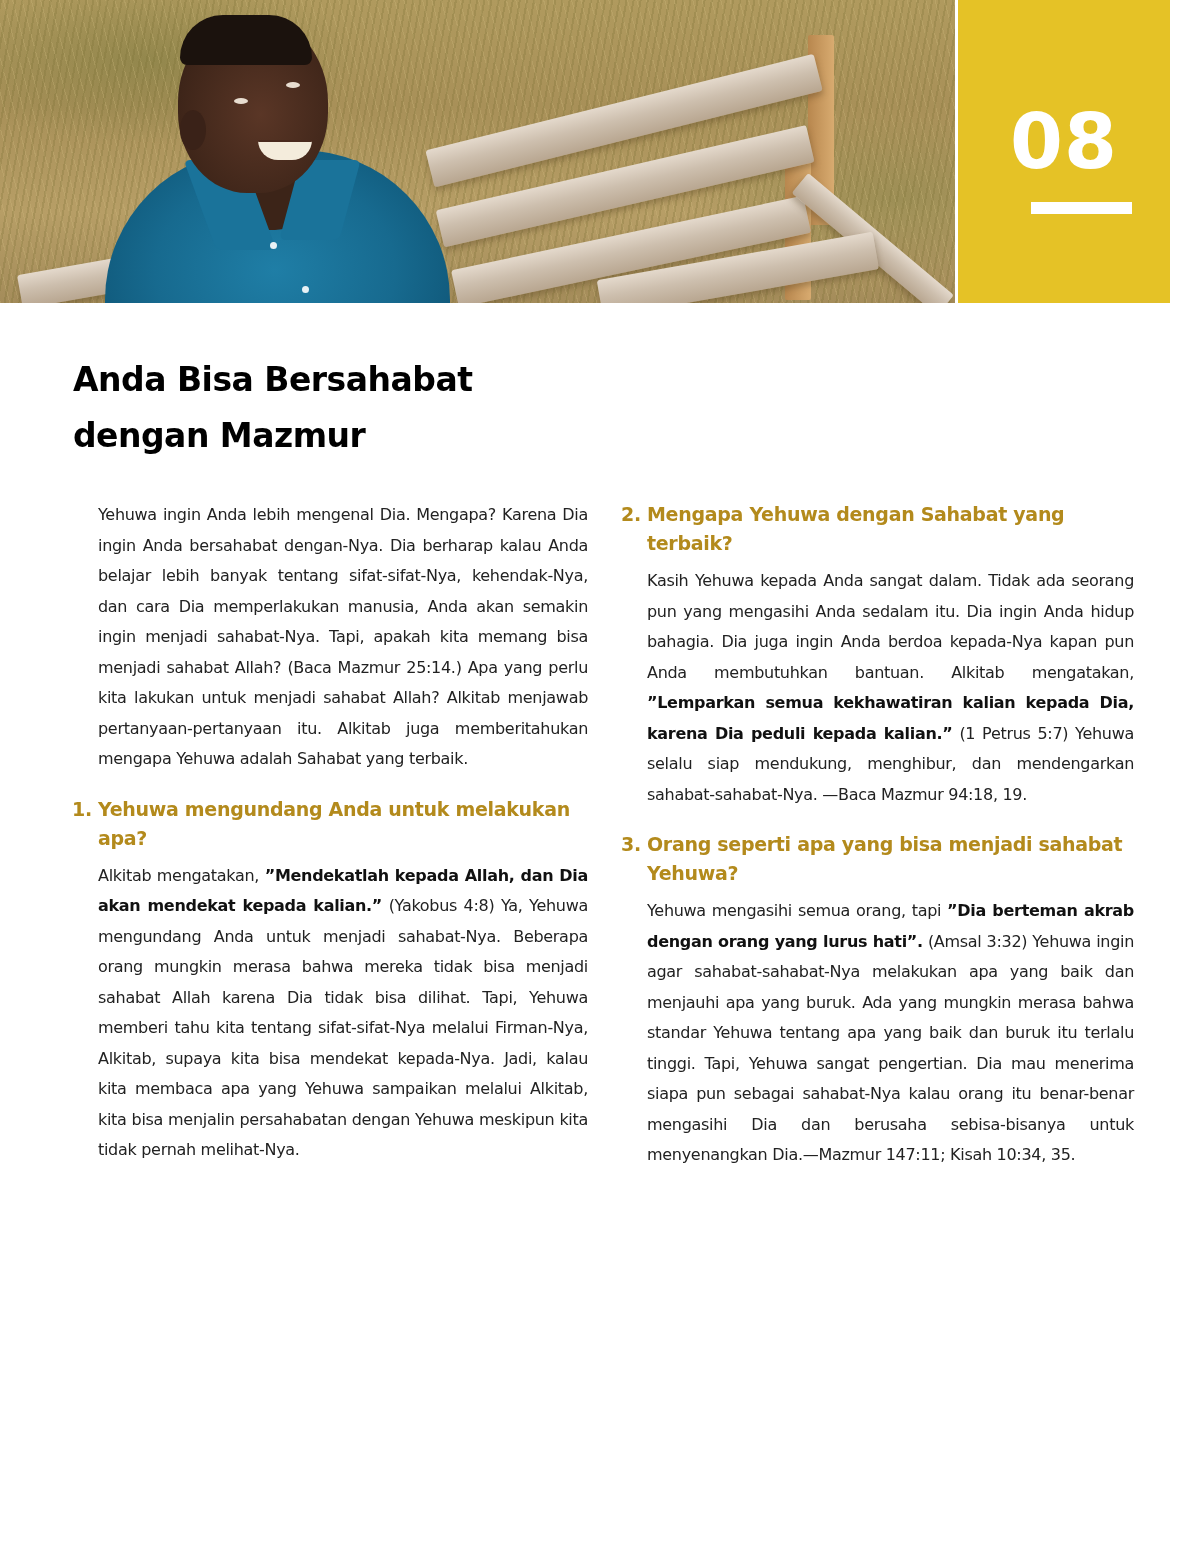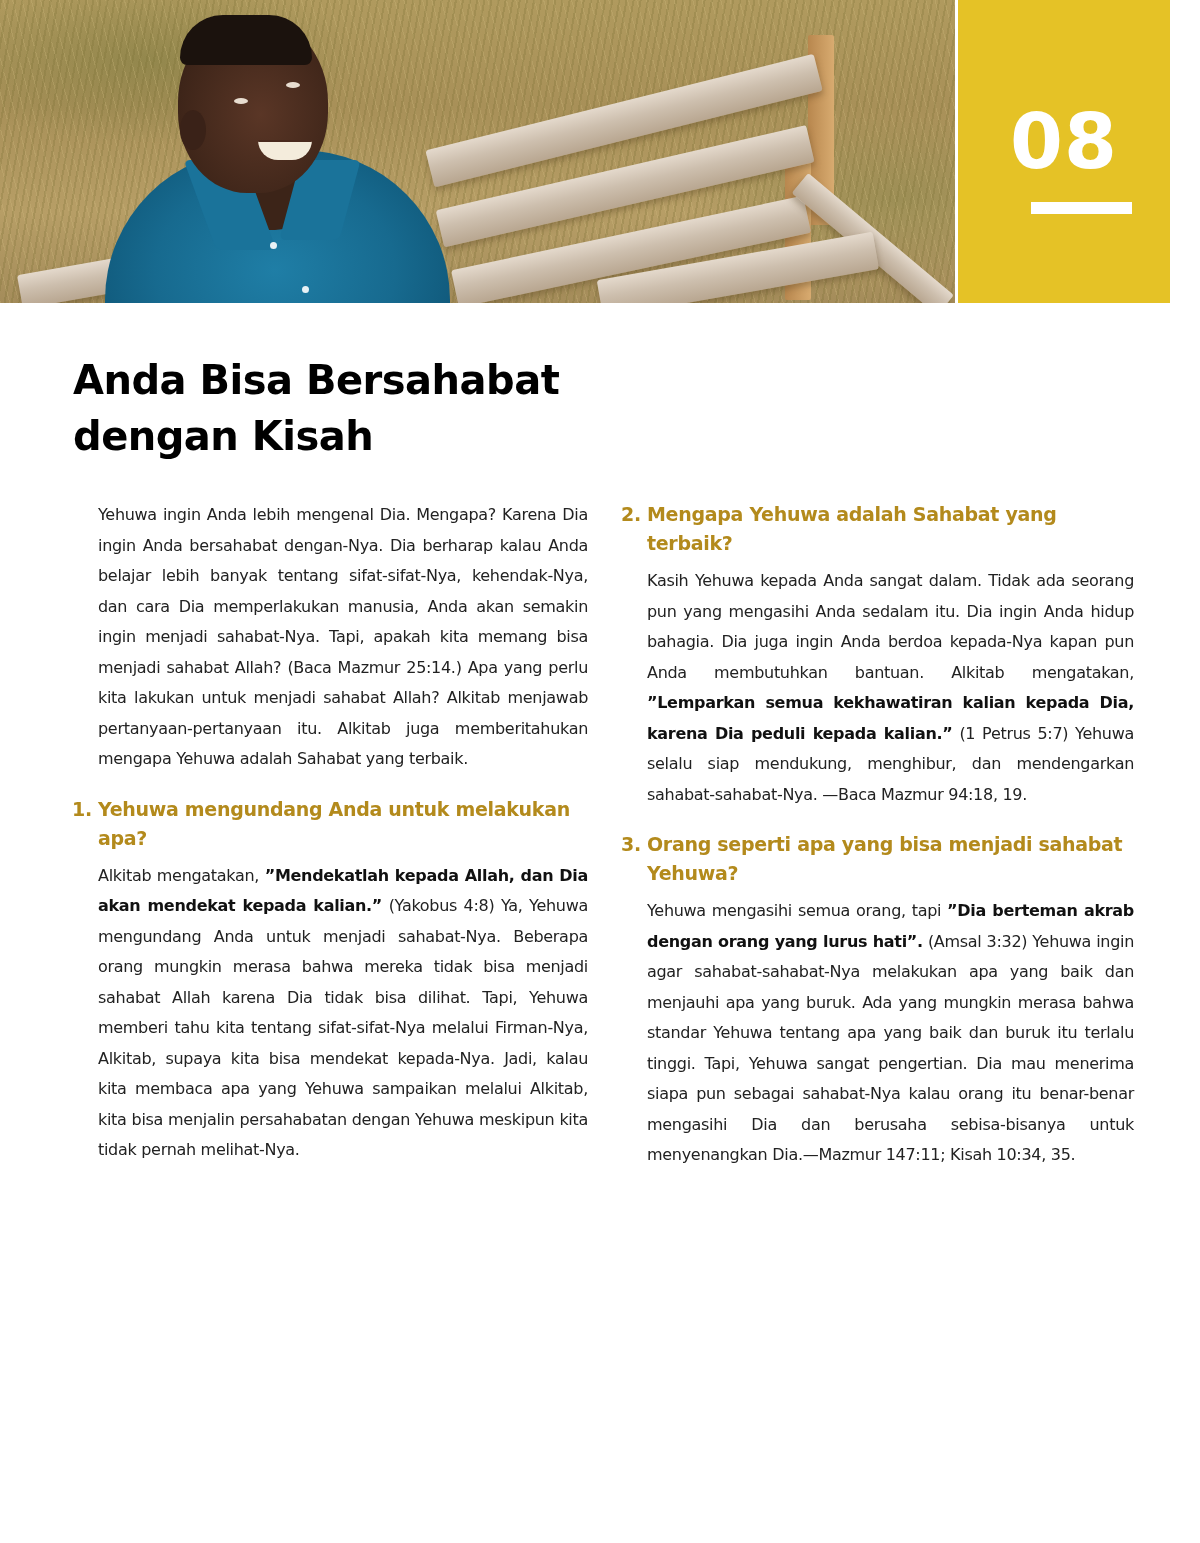--- a/index.html
+++ b/index.html
@@ -33,21 +33,21 @@
   .hair { position: absolute; left: 180px; top: 15px; width: 132px; height: 50px; background: #1b120d; border-radius: 60px 60px 10px 10px; }
   .ear { position: absolute; left: 180px; top: 110px; width: 26px; height: 40px; background: #3a2218; border-radius: 50%; }
   .smile { position: absolute; left: 258px; top: 140px; width: 54px; height: 18px; background: #f4ecdc; border-radius: 0 0 30px 30px; border-top: 2px solid #4a2a1e; }
   .eye { position: absolute; width: 14px; height: 6px; background: #e8ddd0; border-radius: 50%; }
   .btn-dot { position: absolute; width: 7px; height: 7px; border-radius: 50%; background: #e8f1f5; }
 
   .badge { position: absolute; left: 958px; top: 0; width: 212px; height: 303px; background: #e5c226; }
   .badge-num { position: absolute; left: 0; right: 0; top: 104px; text-align: center; color: #ffffff; font-family: "DejaVu Sans", sans-serif; font-weight: 600; font-size: 76px; line-height: 1; letter-spacing: 1px; }
   .badge-bar { position: absolute; left: 73px; top: 202px; width: 101px; height: 12px; background: #ffffff; }
 
-  .title { position: absolute; left: 73px; top: 352px; margin: 0; font-family: "DejaVu Sans", sans-serif; font-weight: 700; font-size: 40px; line-height: 56px; color: #000; letter-spacing: -0.5px; }
+  .title { position: absolute; left: 73px; top: 352px; margin: 0; font-family: "DejaVu Sans", sans-serif; font-weight: 700; font-size: 33px; line-height: 56px; color: #000; letter-spacing: -0.5px; }
 
   .col { position: absolute; top: 500px; width: 490px; }
   .col.left { left: 98px; }
   .col.right { left: 647px; width: 487px; }
 
   p.body { margin: 0; font-family: "DejaVu Sans", sans-serif; font-size: 16px; line-height: 30.5px; text-align: justify; text-align-last: left; hyphens: manual; color: #222; letter-spacing: -0.3px; }
   p.body b { font-weight: 700; color: #111; }
 
   .q { position: relative; margin: 0; font-family: "DejaVu Sans", sans-serif; font-weight: 700; font-size: 19px; line-height: 29px; color: #b38a1c; letter-spacing: -0.3px; }
   .q .num { position: absolute; left: -26px; top: 0; }
@@ -86,40 +86,40 @@
   </div>
 </div>
 
 <div class="badge">
   <div class="badge-num">08</div>
   <div class="badge-bar"></div>
 </div>
 
 <h1 class="title">
   <span>Anda Bisa Bersahabat</span><br>
-  <span>dengan Kisah</span>
+  <span>dengan Mazmur</span>
 </h1>
 
 <div class="col left">
   <p class="body">Yehuwa ingin Anda lebih mengenal Dia. Meng­apa? Karena Dia ingin Anda bersahabat dengan-Nya. Dia berharap kalau Anda belajar lebih ba­nyak tentang sifat-sifat-Nya, kehendak-Nya, dan cara Dia memperlakukan manusia, Anda akan semakin ingin menjadi sahabat-Nya. Tapi, apa­kah kita memang bisa menjadi sahabat Allah? (Baca Mazmur 25:14.) Apa yang perlu kita laku­kan untuk menjadi sahabat Allah? Alkitab men­jawab pertanyaan-pertanyaan itu. Alkitab juga memberitahukan mengapa Yehuwa adalah Saha­bat yang terbaik.</p>
 
   <div class="section" style="margin-top:20px;">
     <h2 class="q">
       <span class="num">1.</span>
       <span>Yehuwa mengundang Anda untuk melakukan apa?</span>
     </h2>
     <p class="body"><span>Alkitab mengatakan, </span><b>”Mendekatlah kepada Allah, dan Dia akan mendekat kepada kalian.”</b><span> (Yakobus 4:8) Ya, Yehuwa mengundang Anda untuk menjadi sahabat-Nya. Beberapa orang mungkin merasa bahwa mereka tidak bisa men­jadi sahabat Allah karena Dia tidak bisa dilihat. Tapi, Yehuwa memberi tahu kita tentang sifat-sifat-Nya melalui Firman-Nya, Alkitab, supaya kita bisa mendekat kepada-Nya. Jadi, kalau kita membaca apa yang Yehuwa sampaikan melalui Alkitab, kita bisa menjalin persahabatan dengan Yehuwa meskipun kita tidak pernah melihat-Nya.</span></p>
   </div>
 </div>
 
 <div class="col right">
   <div class="section">
     <h2 class="q">
       <span class="num">2.</span>
-      <span>Mengapa Yehuwa adalah Sahabat yang terbaik?</span>
+      <span>Mengapa Yehuwa dengan Sahabat yang terbaik?</span>
     </h2>
     <p class="body"><span>Kasih Yehuwa kepada Anda sangat dalam. Tidak ada seorang pun yang mengasihi Anda seda­lam itu. Dia ingin Anda hidup bahagia. Dia juga ingin Anda berdoa kepada-Nya kapan pun Anda membutuhkan bantuan. Alkitab mengatakan, </span><b>”Lemparkan semua kekhawatiran kalian kepa­da Dia, karena Dia peduli kepada kalian.”</b><span> (1 Pet­rus 5:7) Yehuwa selalu siap mendukung, meng­hibur, dan mendengarkan sahabat-sahabat-Nya. —Baca Mazmur 94:18, 19.</span></p>
   </div>
 
   <div class="section" style="margin-top:20px;">
     <h2 class="q">
       <span class="num">3.</span>
       <span>Orang seperti apa yang bisa menjadi sahabat Yehuwa?</span>
     </h2>
     <p class="body"><span>Yehuwa mengasihi semua orang, tapi </span><b>”Dia ber­teman akrab dengan orang yang lurus hati”.</b><span> (Amsal 3:32) Yehuwa ingin agar sahabat-sahabat-Nya melakukan apa yang baik dan men­jauhi apa yang buruk. Ada yang mungkin merasa bahwa standar Yehuwa tentang apa yang baik dan buruk itu terlalu tinggi. Tapi, Yehuwa sangat pengertian. Dia mau menerima siapa pun se­bagai sahabat-Nya kalau orang itu benar-benar mengasihi Dia dan berusaha sebisa-bisanya un­tuk menyenangkan Dia.—Mazmur 147:11; Kisah 10:34, 35.</span></p>

